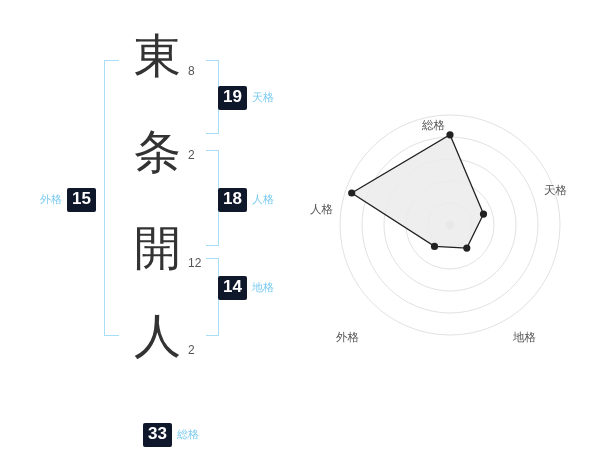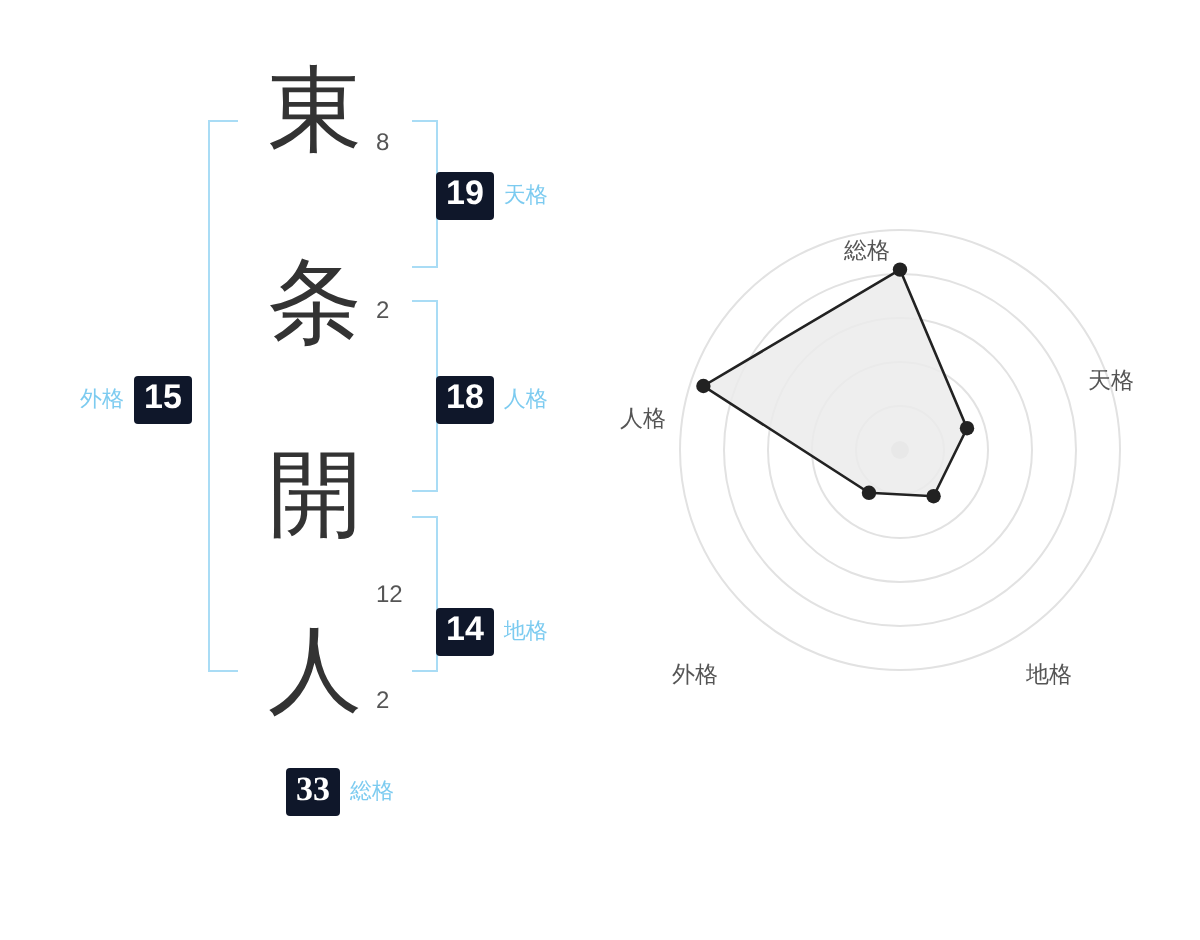--- a/index.html
+++ b/index.html
@@ -103,21 +103,21 @@
 
   <div class="name-panel">
 
     <div class="kanji" style="left:134px; top:32px;">東</div>
     <div class="kanji-stroke" style="left:188px; top:64px;">8</div>
 
     <div class="kanji" style="left:134px; top:128px;">条</div>
     <div class="kanji-stroke" style="left:188px; top:148px;">2</div>
 
     <div class="kanji" style="left:134px; top:224px;">開</div>
-    <div class="kanji-stroke" style="left:188px; top:256px;margin-top:34px;">12</div>
+    <div class="kanji-stroke" style="left:188px; top:256px;">12</div>
 
     <div class="kanji" style="left:134px; top:312px;">人</div>
     <div class="kanji-stroke" style="left:188px; top:343px;">2</div>
 
     <div class="bracket" style="left:104px; top:60px; width:14px; height:274px;"></div>
 
     <div class="bracket flip" style="left:206px; top:60px; width:12px; height:72px;"></div>
 
     <div class="bracket flip" style="left:206px; top:150px; width:12px; height:94px;"></div>
 
@@ -131,26 +131,26 @@
     <div class="kaku-box" style="left:218px; top:86px;">
       <span class="kaku-num">19</span>
       <span class="kaku-label">天格</span>
     </div>
 
     <div class="kaku-box" style="left:218px; top:188px;">
       <span class="kaku-num">18</span>
       <span class="kaku-label">人格</span>
     </div>
 
-    <div class="kaku-box" style="left:218px; top:304px;">
+    <div class="kaku-box" style="left:218px; top:276px;">
       <span class="kaku-num">14</span>
       <span class="kaku-label">地格</span>
     </div>
 
-    <div class="kaku-box" style="left:143px; top:384px;font-family:Liberation Serif, serif;">
+    <div class="kaku-box" style="left:143px; top:423px;">
       <span class="kaku-num">33</span>
       <span class="kaku-label">総格</span>
     </div>
   </div>
 
   <div class="radar-wrap">
     <svg id="radar-svg" width="300" height="290" viewBox="0 0 300 290">
         <circle cx="150" cy="125" r="110" fill="none" stroke="#e2e2e2" stroke-width="1"></circle>
         <circle cx="150" cy="125" r="88" fill="none" stroke="#e2e2e2" stroke-width="1"></circle>
         <circle cx="150" cy="125" r="66" fill="none" stroke="#e2e2e2" stroke-width="1"></circle>

